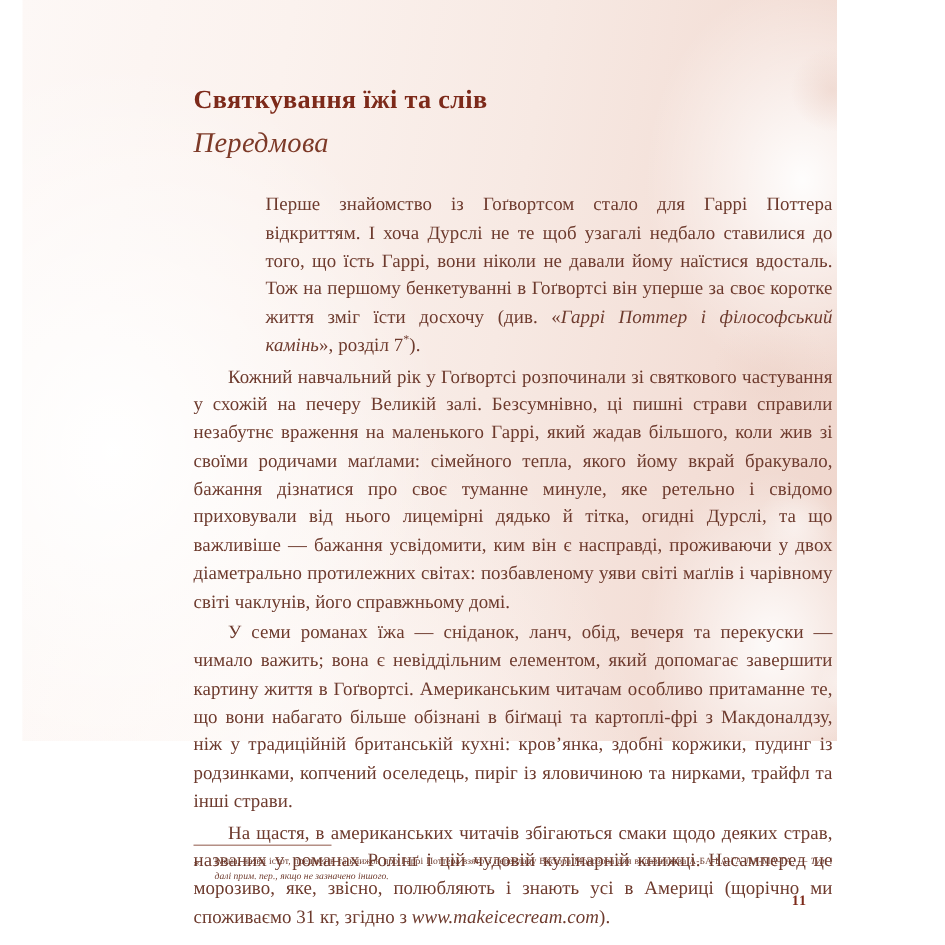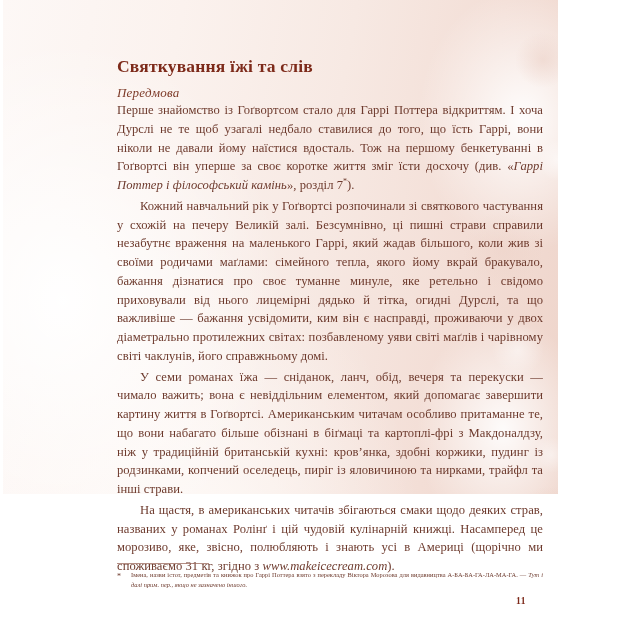--- a/index.html
+++ b/index.html
@@ -10,21 +10,21 @@
   body {
     width: 630px;
     height: 630px;
     overflow: hidden;
     font-family: "Liberation Serif", "DejaVu Serif", serif;
   }
 
   
   #page-sheet {
     position: absolute;
-    left: 3px;
+    left: 15px;
     top: 0;
     width: 558px;
     height: 494px;
     background:
       radial-gradient(ellipse 150px 190px at 520px 120px, rgba(255,255,255,0.95) 0%, rgba(255,255,255,0.0) 70%),
       radial-gradient(ellipse 120px 160px at 500px 430px, rgba(255,255,255,0.9) 0%, rgba(255,255,255,0.0) 72%),
       radial-gradient(ellipse 220px 260px at 60px 300px, rgba(255,255,255,0.98) 0%, rgba(255,255,255,0.25) 78%, rgba(255,255,255,0.0) 100%),
       radial-gradient(ellipse 300px 400px at 180px 560px, rgba(255,252,250,0.92) 0%, rgba(255,255,255,0.0) 80%),
       linear-gradient(100deg, #fdf8f6 0%, #fbf2ee 28%, #f7e9e3 55%, #f3ded6 78%, #eed4ca 100%);
     box-sizing: border-box;
@@ -69,38 +69,38 @@
     font-weight: bold;
     font-size: 17.5px;
     letter-spacing: 0.2px;
     color: #7d2a1a;
     margin: 0 0 9px 0;
     line-height: 1.15;
   }
 
   #section-subtitle {
     font-style: italic;
-    font-size: 13px;
+    font-size: 19px;
     color: #7d3a28;
-    margin: 0 0 0 0;
+    margin: 0 0 20px 0;
     letter-spacing: 0.2px;
   }
 
   p.body-para {
     font-size: 12.6px;
     line-height: 1.49;
     color: #6d3a2d;
     text-align: justify;
     text-indent: 23px;
     margin: 0 0 2px 0;
     letter-spacing: 0.05px;
     -webkit-hyphens: none;
     hyphens: none;
   }
-  p.body-para.first { text-indent: 0; }
+  p.body-para.first { text-indent: 0; margin-left: 48px; }
 
   i.bookref, i.sitelink, i.ital {
     font-style: italic;
   }
 
   sup.fn-marker {
     font-size: 8px;
     vertical-align: super;
     line-height: 0;
   }

